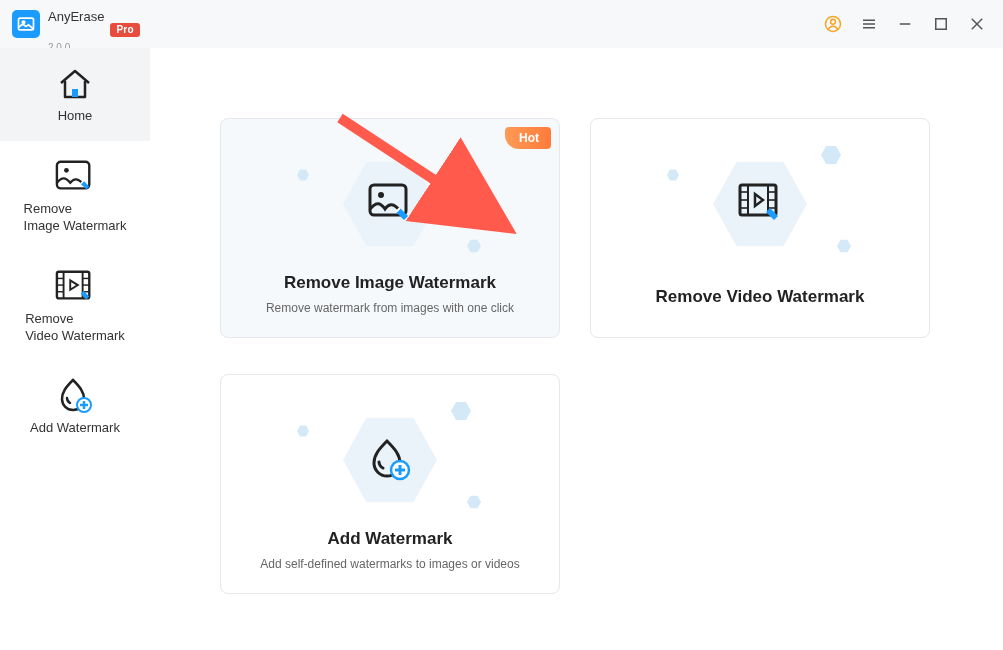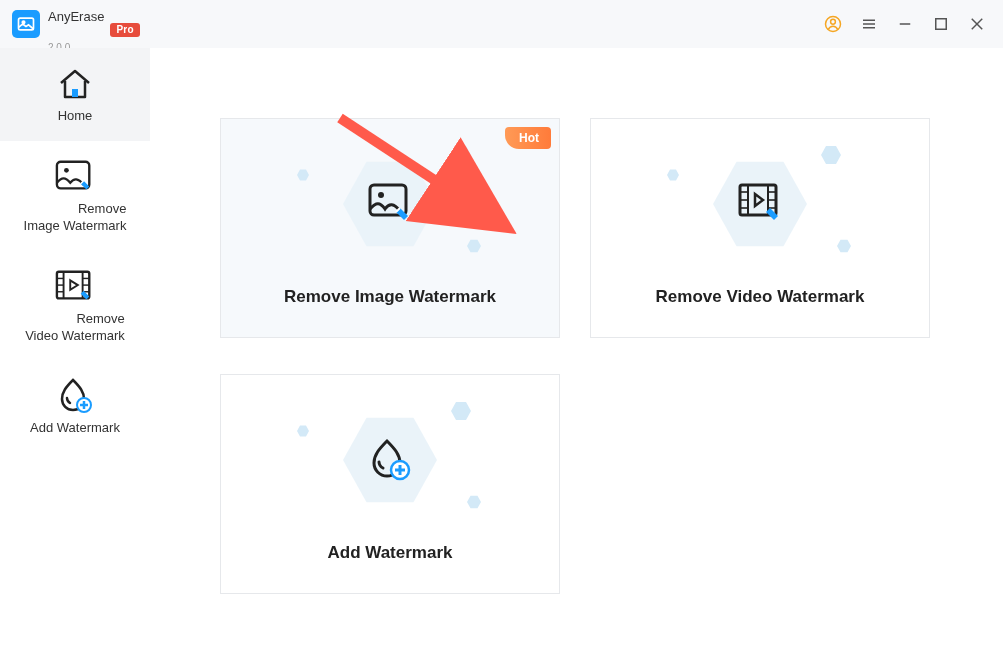--- a/index.html
+++ b/index.html
@@ -32,30 +32,30 @@
     
     .body-row { display: flex; height: calc(650px - 48px); }
     
     .sidebar { width: 150px; background: #fff; padding-top: 0; }
     .sidebar-item {
       padding: 18px 8px 16px;
       display: flex; flex-direction: column; align-items: center;
       gap: 6px; cursor: pointer;
     }
     .sidebar-item.active { background: #f3f4f6; }
-    .sidebar-item .label { font-size: 13px; color: #333; text-align: right; line-height: 1.3; }
+    .sidebar-item .label { font-size: 13px; color: #333; text-align: left; line-height: 1.3; }
     .sidebar-icon { width: 40px; height: 36px; display: flex; align-items: center; justify-content: center; }
     
     .main { flex: 1; background: #fff; padding: 70px 40px 30px 70px; position: relative; }
     .cards-row { display: flex; gap: 30px; flex-wrap: wrap; }
     
     .card {
       width: 340px; height: 220px;
       border: 1px solid #e6e8eb;
-      border-radius: 0;
+      border-radius: 8px;
       background: #fff;
       position: relative;
       display: flex; flex-direction: column; align-items: center; justify-content: flex-end;
       padding-bottom: 22px;
       cursor: pointer;
     }
     .card.active { background: #f6f9fc; }
     .card-icon-area {
       position: absolute; top: 30px; left: 0; right: 0;
       height: 110px;
@@ -224,20 +224,21 @@
           <div class="hex-small" style="top:20px; left:76px; width:12px; height:12px;"></div>
           <svg class="card-main-icon" viewBox="0 0 46 46" fill="none">
               <rect x="3" y="4" width="36" height="30" rx="4" stroke="#222" stroke-width="3"></rect>
               <circle cx="14" cy="14" r="3" fill="#222"></circle>
               <path d="M3 28 c6 -7 10 -7 15 0 c4 -6 9 -6 15 2" stroke="#222" stroke-width="3" fill="none"></path>
               <path d="M33 27 l8 8 l-4 4 l-8 -8 z" fill="#1a9cff"></path>
               <path d="M29 31 l4 -4" stroke="#fff" stroke-width="2"></path>
             </svg>
         </div>
         <div class="card-title">Remove Image Watermark</div>
+        <div class="card-desc">Remove watermark from images with one click</div>
       </div>
 
       <div class="card">
         <div class="card-icon-area">
           <div class="hex-bg"></div>
           <div class="hex-small" style="top:-4px; right:88px;"></div>
           <div class="hex-small" style="bottom:6px; right:78px; width:14px; height:14px;"></div>
           <div class="hex-small" style="top:20px; left:76px; width:12px; height:12px;"></div>
           <svg class="card-main-icon" viewBox="0 0 46 46" fill="none">
               <rect x="3" y="4" width="36" height="30" rx="2" stroke="#222" stroke-width="3"></rect>
@@ -266,17 +267,18 @@
           <div class="hex-small" style="top:20px; left:76px; width:12px; height:12px;"></div>
           <svg class="card-main-icon" viewBox="0 0 46 46" fill="none">
               <path d="M20 4 C12 12 7 18 7 26 a13 13 0 0 0 26 0 c0 -8 -5 -14 -13 -22 z" stroke="#222" stroke-width="3" fill="none"></path>
               <path d="M16 31 a7 7 0 0 1 -4 -6" stroke="#222" stroke-width="3" fill="none" stroke-linecap="round"></path>
               <circle cx="33" cy="33" r="9" fill="#fff" stroke="#1a9cff" stroke-width="2.5"></circle>
               <line x1="33" y1="28" x2="33" y2="38" stroke="#1a9cff" stroke-width="3"></line>
               <line x1="28" y1="33" x2="38" y2="33" stroke="#1a9cff" stroke-width="3"></line>
             </svg>
         </div>
         <div class="card-title">Add Watermark</div>
+        <div class="card-desc">Add self-defined watermarks to images or videos</div>
       </div>
     </div>
 
   </div>
 </div>
 
 </body></html>

